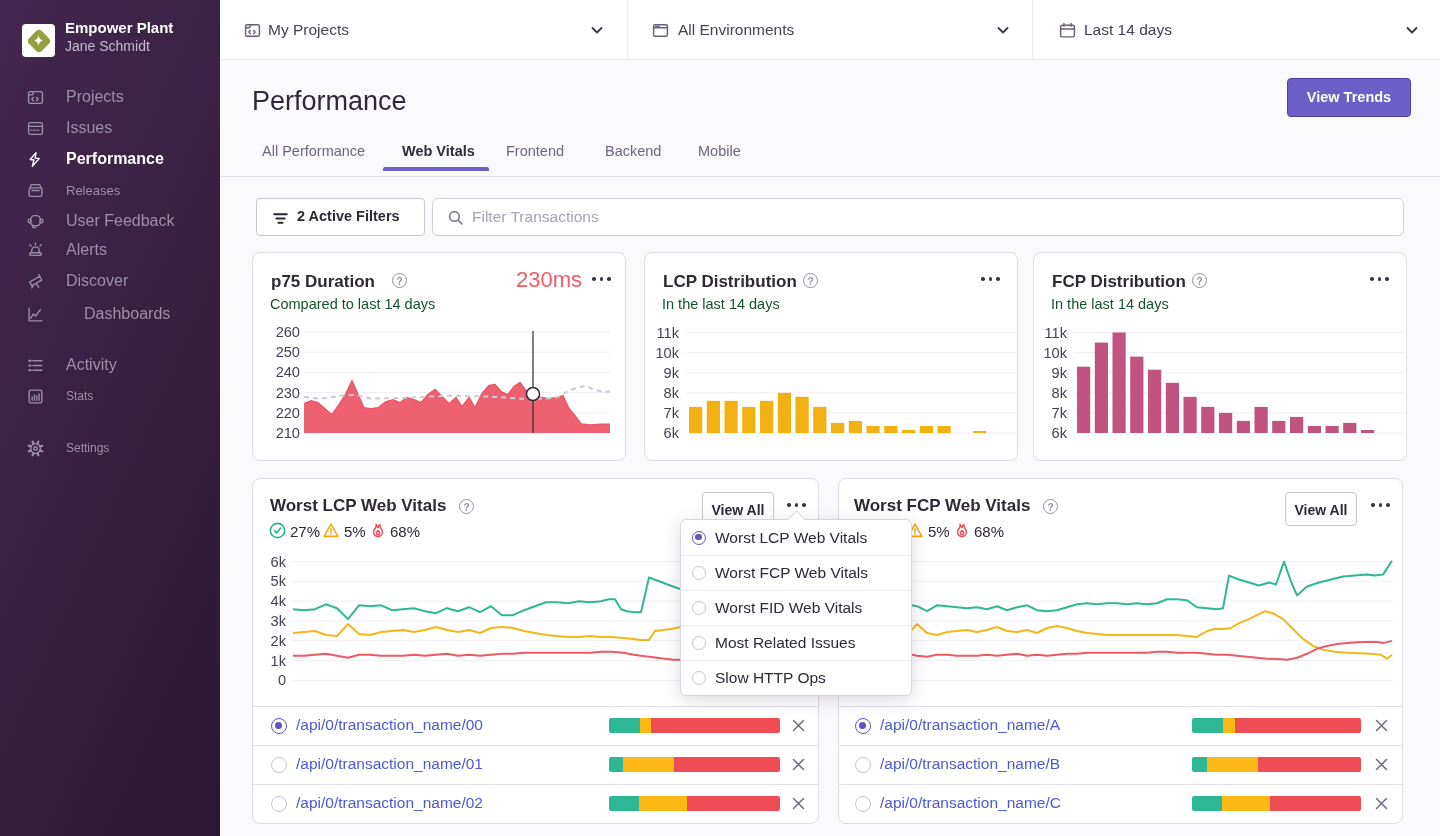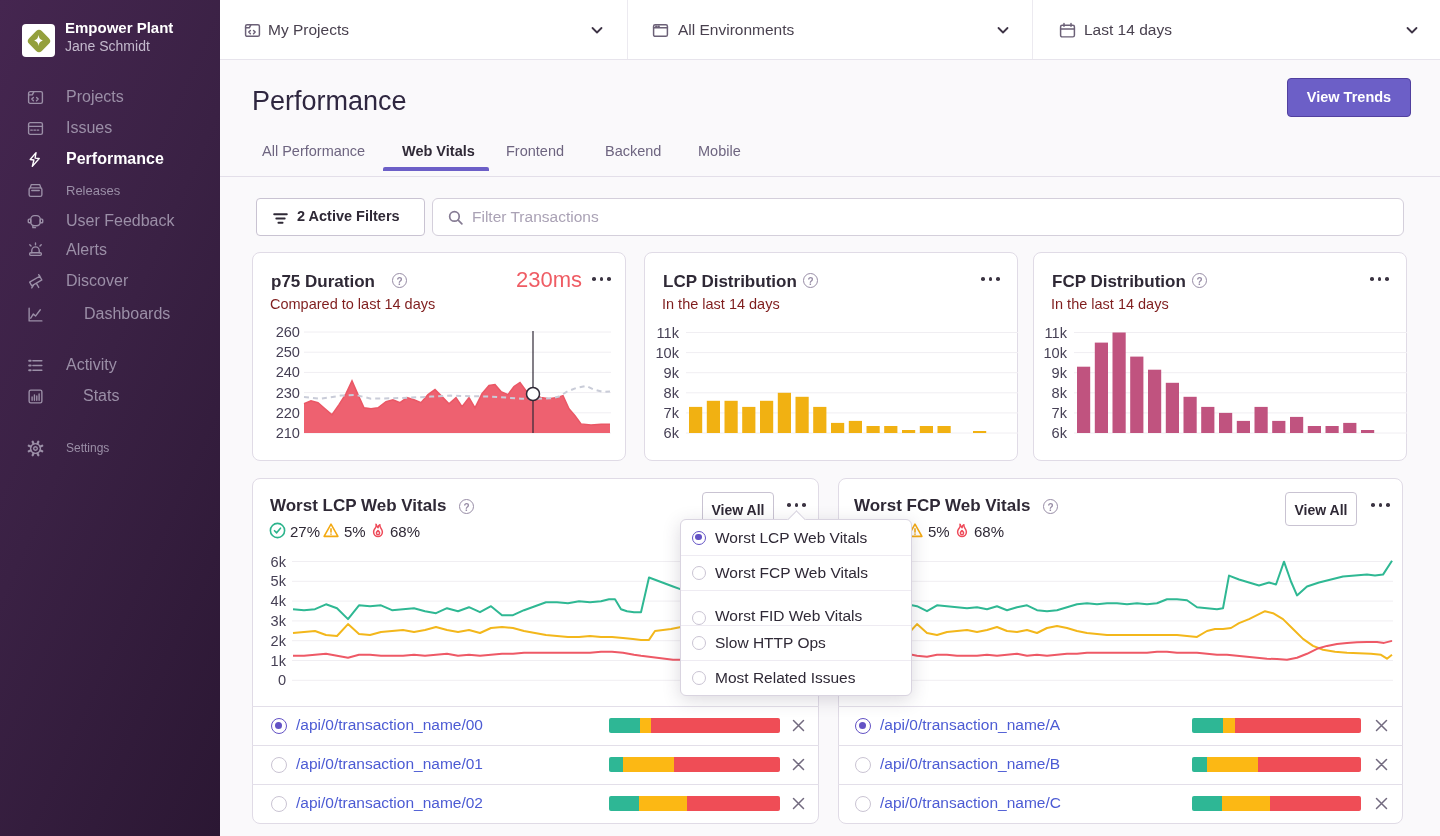--- a/index.html
+++ b/index.html
@@ -1,21 +1,21 @@
 <!DOCTYPE html>
 <html><head><meta charset="utf-8"><title>Performance</title>
 <style>
 * { margin:0; padding:0; box-sizing:content-box; }
 html,body { width:1440px; height:836px; overflow:hidden;
   font-family:"Liberation Sans", sans-serif; background:#faf9fb; position:relative; }
 .abs { position:absolute; }
 .ax { font-family:"Liberation Sans",sans-serif; font-size:14.6px; fill:#453f54; }
 .card { position:absolute; background:#fff; border:1px solid #e0dbe6; border-radius:8px; box-sizing:border-box; }
 .ctitle { font-size:17px; font-weight:700; color:#2f2936; }
-.csub { font-size:14.5px; color:#7f1d1d; }
+.csub { font-size:14.5px; color:#14532d; }
 .qm { position:absolute; width:15px; height:15px; border:1.4px solid #988da6; border-radius:50%;
   color:#988da6; font-size:10px; font-weight:700; text-align:center; line-height:15px; box-sizing:border-box; }
 .dots { position:absolute; display:flex; gap:4px; }
 .dots i { width:3.6px; height:3.6px; border-radius:50%; background:#3b3442; }
 .vall { position:absolute; width:72px; height:34px; background:#fff; border:1px solid #c9c3d2; border-radius:4px;
   font-size:14px; font-weight:700; color:#2f2936; text-align:center; line-height:34px; box-sizing:border-box; }
 .badge { font-size:15px; color:#2f2936; }
 </style></head>
 <body>
 
@@ -97,21 +97,21 @@
         <path d="M5.5 3.5 L14 3.5 M5.5 8 L14 8 M5.5 12.5 L14 12.5"></path>
         <path d="M2 3.5 L3.5 3.5 M2 8 L3.5 8 M2 12.5 L3.5 12.5" stroke-width="1.8"></path>
       </svg>
       <span style="margin-left:22px;font-size:16px;color:#9b8fa7;white-space:nowrap">Activity</span>
     </div>
     <div class="abs" style="left:27px;top:385px;width:186px;height:22px;display:flex;align-items:center">
       <svg width="17" height="17" viewBox="0 0 16 16" fill="none" stroke="#9b8fa7" stroke-width="1.3" stroke-linecap="round" stroke-linejoin="round" xmlns="http://www.w3.org/2000/svg">
         <rect x="2" y="2" width="12" height="12" rx="1.5"></rect>
         <path d="M4.8 11.5 L4.8 8.5 M7 11.5 L7 6.5 M9.2 11.5 L9.2 7.5 M11.4 11.5 L11.4 5.5"></path>
       </svg>
-      <span style="margin-left:39px;font-size:16px;color:#9b8fa7;white-space:nowrap">Stats</span>
+      <span style="margin-left:22px;font-size:12px;color:#9b8fa7;white-space:nowrap">Stats</span>
     </div>
     <div class="abs" style="left:27px;top:437px;width:186px;height:22px;display:flex;align-items:center">
       <svg width="17" height="17" viewBox="0 0 16 16" fill="none" stroke="#9b8fa7" stroke-width="1.3" stroke-linecap="round" stroke-linejoin="round" xmlns="http://www.w3.org/2000/svg">
         <circle cx="8" cy="8" r="4.6"></circle>
         <circle cx="8" cy="8" r="1.7"></circle>
         <path d="M12.62 9.91 L14.28 10.60 M9.91 12.62 L10.60 14.28 M6.09 12.62 L5.40 14.28 M3.38 9.91 L1.72 10.60 M3.38 6.09 L1.72 5.40 M6.09 3.38 L5.40 1.72 M9.91 3.38 L10.60 1.72 M12.62 6.09 L14.28 5.40" stroke-width="2.2"></path>
       </svg>
       <span style="margin-left:22px;font-size:12px;color:#9b8fa7;white-space:nowrap">Settings</span>
     </div>
 </div>
@@ -456,25 +456,25 @@
     <div style="height:35px;display:flex;align-items:center;padding-left:11px;box-sizing:border-box">
       <div style="width:14px;height:14px;border-radius:50%;border:1.6px solid #6352c5;box-sizing:border-box;position:relative;flex:none">
         <div style="position:absolute;left:2.2px;top:2.2px;width:6.4px;height:6.4px;border-radius:50%;background:#6352c5"></div>
       </div>
       <span style="margin-left:9px;font-size:15.5px;color:#2f2936;white-space:nowrap">Worst LCP Web Vitals</span>
     </div>
     <div style="height:35px;display:flex;align-items:center;padding-left:11px;border-top:1px solid #eeebf2;box-sizing:border-box">
       <div style="width:14px;height:14px;border-radius:50%;border:1.6px solid #cac4d3;box-sizing:border-box;flex:none"></div>
       <span style="margin-left:9px;font-size:15.5px;color:#2f2936;white-space:nowrap">Worst FCP Web Vitals</span>
     </div>
-    <div style="height:35px;display:flex;align-items:flex-end;padding-left:11px;border-top:1px solid #eeebf2;box-sizing:border-box">
+    <div style="height:35px;display:flex;align-items:center;padding-left:11px;border-top:1px solid #eeebf2;box-sizing:border-box">
       <div style="width:14px;height:14px;border-radius:50%;border:1.6px solid #cac4d3;box-sizing:border-box;flex:none"></div>
       <span style="margin-left:9px;font-size:15.5px;color:#2f2936;white-space:nowrap">Worst FID Web Vitals</span>
+    </div>
+    <div style="height:35px;display:flex;align-items:center;padding-left:11px;border-top:1px solid #eeebf2;box-sizing:border-box">
+      <div style="width:14px;height:14px;border-radius:50%;border:1.6px solid #cac4d3;box-sizing:border-box;flex:none"></div>
+      <span style="margin-left:9px;font-size:15.5px;color:#2f2936;white-space:nowrap">Most Related Issues</span>
     </div>
     <div style="height:35px;display:flex;align-items:center;padding-left:11px;border-top:1px solid #eeebf2;box-sizing:border-box">
       <div style="width:14px;height:14px;border-radius:50%;border:1.6px solid #cac4d3;box-sizing:border-box;flex:none"></div>
       <span style="margin-left:9px;font-size:15.5px;color:#2f2936;white-space:nowrap">Slow HTTP Ops</span>
     </div>
-    <div style="height:35px;display:flex;align-items:center;padding-left:11px;border-top:1px solid #eeebf2;box-sizing:border-box">
-      <div style="width:14px;height:14px;border-radius:50%;border:1.6px solid #cac4d3;box-sizing:border-box;flex:none"></div>
-      <span style="margin-left:9px;font-size:15.5px;color:#2f2936;white-space:nowrap">Most Related Issues</span>
-    </div>
   </div>
 
 </body></html>

